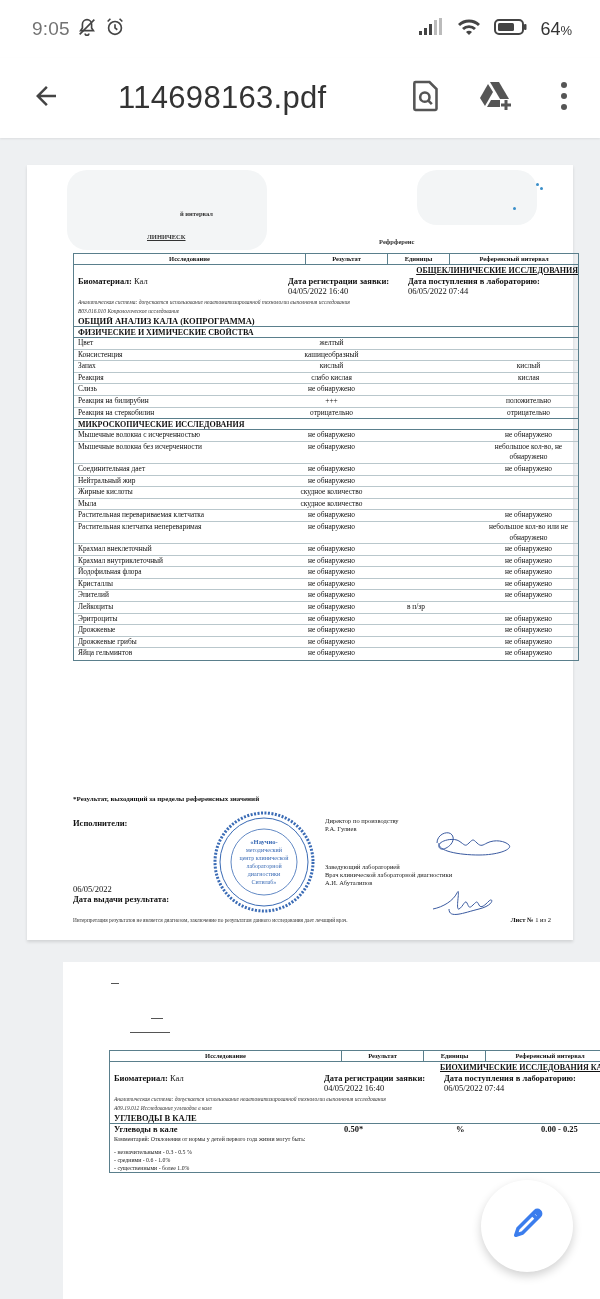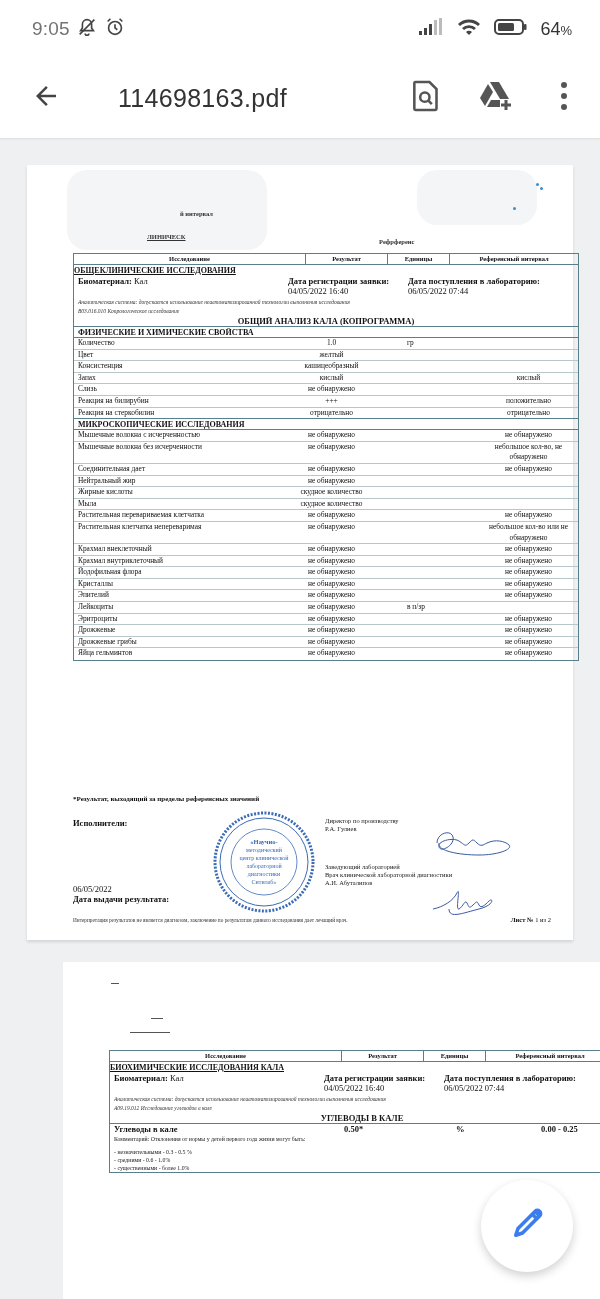--- a/index.html
+++ b/index.html
@@ -9,45 +9,45 @@
   
   .statusbar { position: absolute; top: 0; left: 0; width: 600px; height: 58px; background: #fff; display: flex; align-items: center; padding: 0 28px 0 32px; }
   .sb-time { font-size: 19px; color: #737373; letter-spacing: 0.2px; }
   .sb-icon { display: inline-block; margin-left: 6px; }
   .sb-right { margin-left: auto; display: flex; align-items: center; gap: 12px; }
   .sb-batt-text { font-size: 18px; color: #333; }
 
   
   .appbar { position: absolute; top: 58px; left: 0; width: 600px; height: 80px; background: #fff; display: flex; align-items: center; box-shadow: 0 1px 2px rgba(0,0,0,0.08); }
   .back-btn { width: 48px; height: 48px; margin-left: 22px; display: flex; align-items: center; justify-content: center; cursor: pointer; }
-  .app-title { margin-left: 48px; font-size: 25px; color: #333; letter-spacing: 0.3px; }
+  .app-title { margin-left: 48px; font-size: 31px; color: #333; letter-spacing: 0.3px; }
   .appbar-actions { margin-left: auto; display: flex; align-items: center; }
   .ab-btn { width: 48px; height: 48px; display: flex; align-items: center; justify-content: center; cursor: pointer; }
   .ab-btn.search { margin-right: 22px; }
   .ab-btn.drive { margin-right: 20px; }
   .ab-btn.more { margin-right: 12px; }
 
   
   .page { position: absolute; left: 27px; width: 546px; background: #fff; box-shadow: 0 2px 3px rgba(0,0,0,0.12); }
   .page1 { top: 165px; height: 775px; }
   .page2 { top: 962px; height: 337px; box-shadow: none; margin-left: 36px; }
 
   .doc { font-family: "Liberation Serif", serif; color: #111; }
   .tbl { position: absolute; left: 46px; width: 506px; border: 1px solid #5a7f8c; }
   .page1 .tbl { top: 88px; }
   .thead { display: grid; grid-template-columns: 232px 82px 62px 1fr; height: 11px; border-bottom: 1px solid #5a7f8c; font-size: 6.5px; font-weight: bold; text-align: center; line-height: 10px; }
   .thead > div { border-right: 1px solid #5a7f8c; }
   .thead > div:last-child { border-right: none; }
 
-  .sec-title { text-align: left; font-size: 8px; font-weight: bold; text-decoration: underline; height: 11px; line-height: 11px; }
+  .sec-title { text-align: right; font-size: 8px; font-weight: bold; text-decoration: underline; height: 11px; line-height: 11px; }
   .meta { display: grid; grid-template-columns: 210px 120px 1fr; padding: 0 4px; height: 22px; font-size: 8.5px; }
   .meta b { font-weight: bold; }
   .meta .val { font-weight: normal; }
   .note { font-size: 5.5px; font-style: italic; color: #333; padding: 0 4px; height: 9px; line-height: 9px; white-space: nowrap; overflow: hidden; }
-  .big-title { font-size: 8.5px; font-weight: bold; padding: 0 4px; height: 11px; line-height: 11px; border-bottom: 1px solid #5a7f8c; text-align: center; }
+  .big-title { font-size: 8.5px; font-weight: bold; padding: 0 4px; height: 11px; line-height: 11px; border-bottom: 1px solid #5a7f8c; }
   .grp-title { font-size: 8px; font-weight: bold; padding: 0 4px; height: 11px; line-height: 11px; border-bottom: 1px solid #5a7f8c; font-family: Liberation Serif, serif; }
 
   .row { display: grid; grid-template-columns: 190px 135px 80px 1fr; font-size: 7.4px; line-height: 10.6px; border-bottom: 1px solid #b9c7cc; min-height: 11.5px; }
   .row:last-child { border-bottom: none; }
   .row > div { padding: 0 4px; }
   .row .c-res { text-align: center; }
   .row .c-unit { text-align: left; padding-left: 8px; }
   .row .c-ref { text-align: center; }
 
   .faded { position: absolute; color: #333; font-size: 6.5px; font-weight: bold; }
@@ -184,42 +184,42 @@
       <div><b>Дата регистрации заявки:</b><br><span class="val">04/05/2022 16:40</span></div>
       <div><b>Дата поступления в лабораторию:</b><br><span class="val">06/05/2022 07:44</span></div>
     </div>
     <div class="note">Аналитическая система: допускается использование неавтоматизированной технологии выполнения исследования</div>
     <div class="note">B03.016.010 Копрологическое исследование</div>
     <div class="big-title">ОБЩИЙ АНАЛИЗ КАЛА (КОПРОГРАММА)</div>
 
     <div class="grp-title">ФИЗИЧЕСКИЕ И ХИМИЧЕСКИЕ СВОЙСТВА</div>
     <div>
       <div class="row">
-          <div>Количество</div>
-          <div class="c-res">1.0</div>
-          <div class="c-unit">гр</div>
-          <div class="c-ref"></div>
-        </div>
-      <div class="row">
           <div>Цвет</div>
           <div class="c-res">желтый</div>
           <div class="c-unit"></div>
           <div class="c-ref"></div>
         </div>
       <div class="row">
           <div>Консистенция</div>
           <div class="c-res">кашицеобразный</div>
           <div class="c-unit"></div>
           <div class="c-ref"></div>
         </div>
       <div class="row">
           <div>Запах</div>
           <div class="c-res">кислый</div>
           <div class="c-unit"></div>
           <div class="c-ref">кислый</div>
+        </div>
+      <div class="row">
+          <div>Реакция</div>
+          <div class="c-res">слабо кислая</div>
+          <div class="c-unit"></div>
+          <div class="c-ref">кислая</div>
         </div>
       <div class="row">
           <div>Слизь</div>
           <div class="c-res">не обнаружено</div>
           <div class="c-unit"></div>
           <div class="c-ref"></div>
         </div>
       <div class="row">
           <div>Реакция на билирубин</div>
           <div class="c-res">+++</div>

